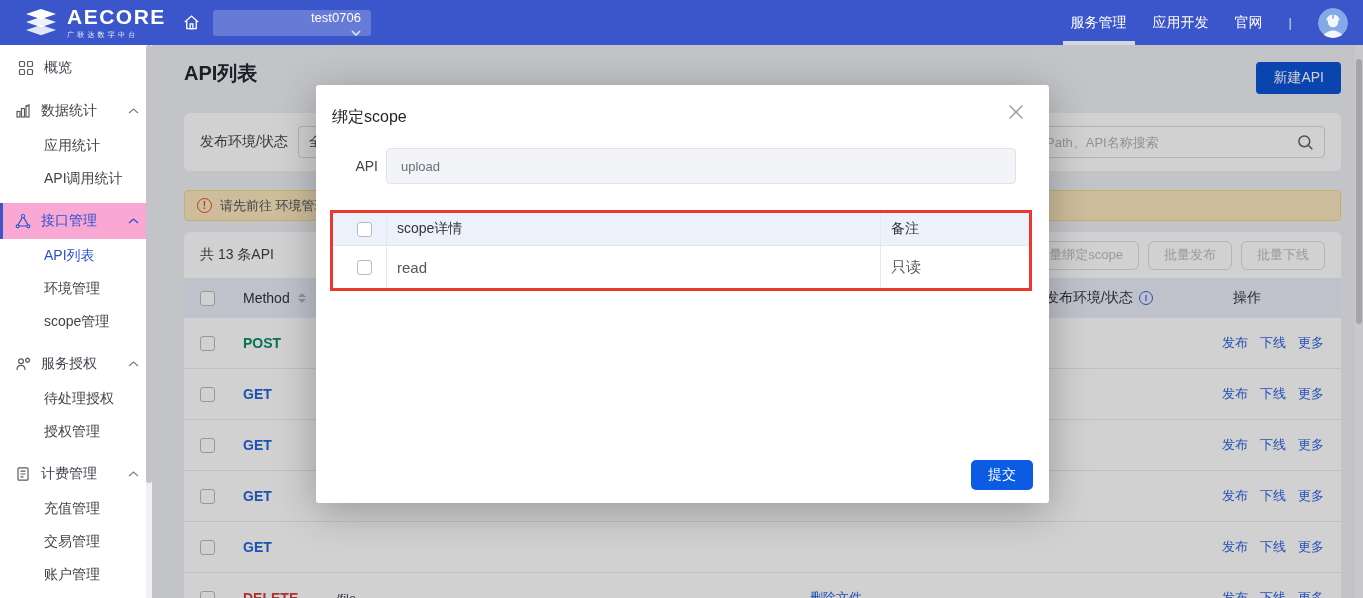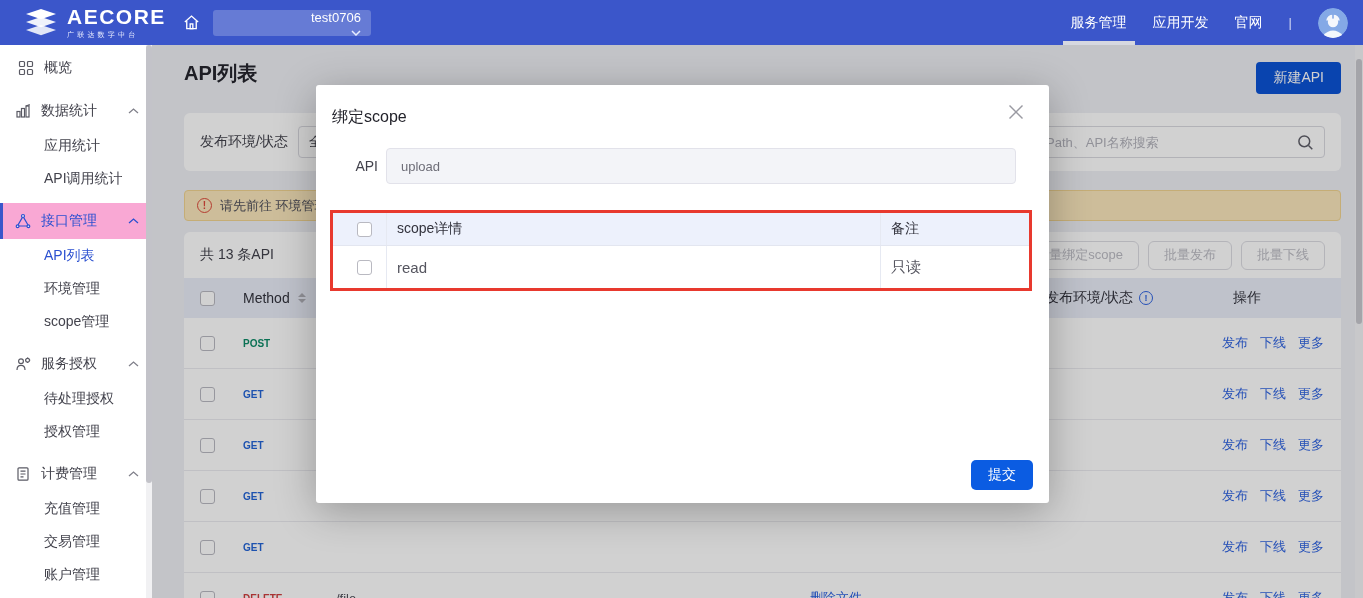--- a/index.html
+++ b/index.html
@@ -50,21 +50,21 @@
   .table-card { position:absolute; left:32px; right:22px; top:187px; bottom:-10px; background:#fff; border-radius:6px 6px 0 0; overflow:hidden; }
   .toolbar { height:46px; display:flex; align-items:center; padding:0 16px; }
   .count-text { font-size:14px; color:#42424c; }
   .batch { margin-left:auto; display:flex; gap:9px; }
   .batch button { height:29px; padding:0 15px; background:#fff; border:1px solid #dcdce2; border-radius:6px; color:#bcbcc4; font-size:13px; cursor:not-allowed; }
   .grid-header, .grid-row { display:grid; grid-template-columns:46px 92px 488px 222px 188px 1fr; align-items:center; }
   .grid-header { height:40px; background:#e9edf8; font-size:14px; color:#33333d; }
   .grid-row { height:51px; border-bottom:1px solid #ebebf0; font-size:13px; background:#fff; }
   .cb { width:15px; height:15px; border:1.5px solid #b9b9c1; border-radius:3px; background:#fff; margin:0 auto; cursor:pointer; }
   .hcell { padding-left:13px; display:flex; align-items:center; }
-  .method { font-weight:bold; padding-left:13px; font-size:10px; }
+  .method { font-weight:bold; padding-left:13px; font-size:14px; }
   .m-post { color:#0e8a67; } .m-get { color:#2465d6; } .m-delete { color:#cf3f3f; }
   .path { color:#52525c; padding-left:14px; }
   .apiname { color:#2f63e0; cursor:pointer; }
   .sort { display:inline-flex; flex-direction:column; gap:2px; margin-left:8px; }
   .sort i { width:0; height:0; border-left:4px solid transparent; border-right:4px solid transparent; display:block; }
   .sort .up { border-bottom:4px solid #b0b0b8; } .sort .dn { border-top:4px solid #b0b0b8; }
   .info-ic { width:14px; height:14px; border:1px solid #2f63e0; color:#2f63e0; border-radius:50%; font-size:9px; font-weight:bold; display:flex; align-items:center; justify-content:center; margin-left:6px; flex:none; }
   .row-actions { display:flex; gap:12px; justify-content:flex-end; padding-right:17px; color:#2f63e0; }
   .row-actions span { cursor:pointer; white-space:nowrap; }
   .mask { position:absolute; inset:0; background:rgba(0,0,0,0.18); z-index:40; }

